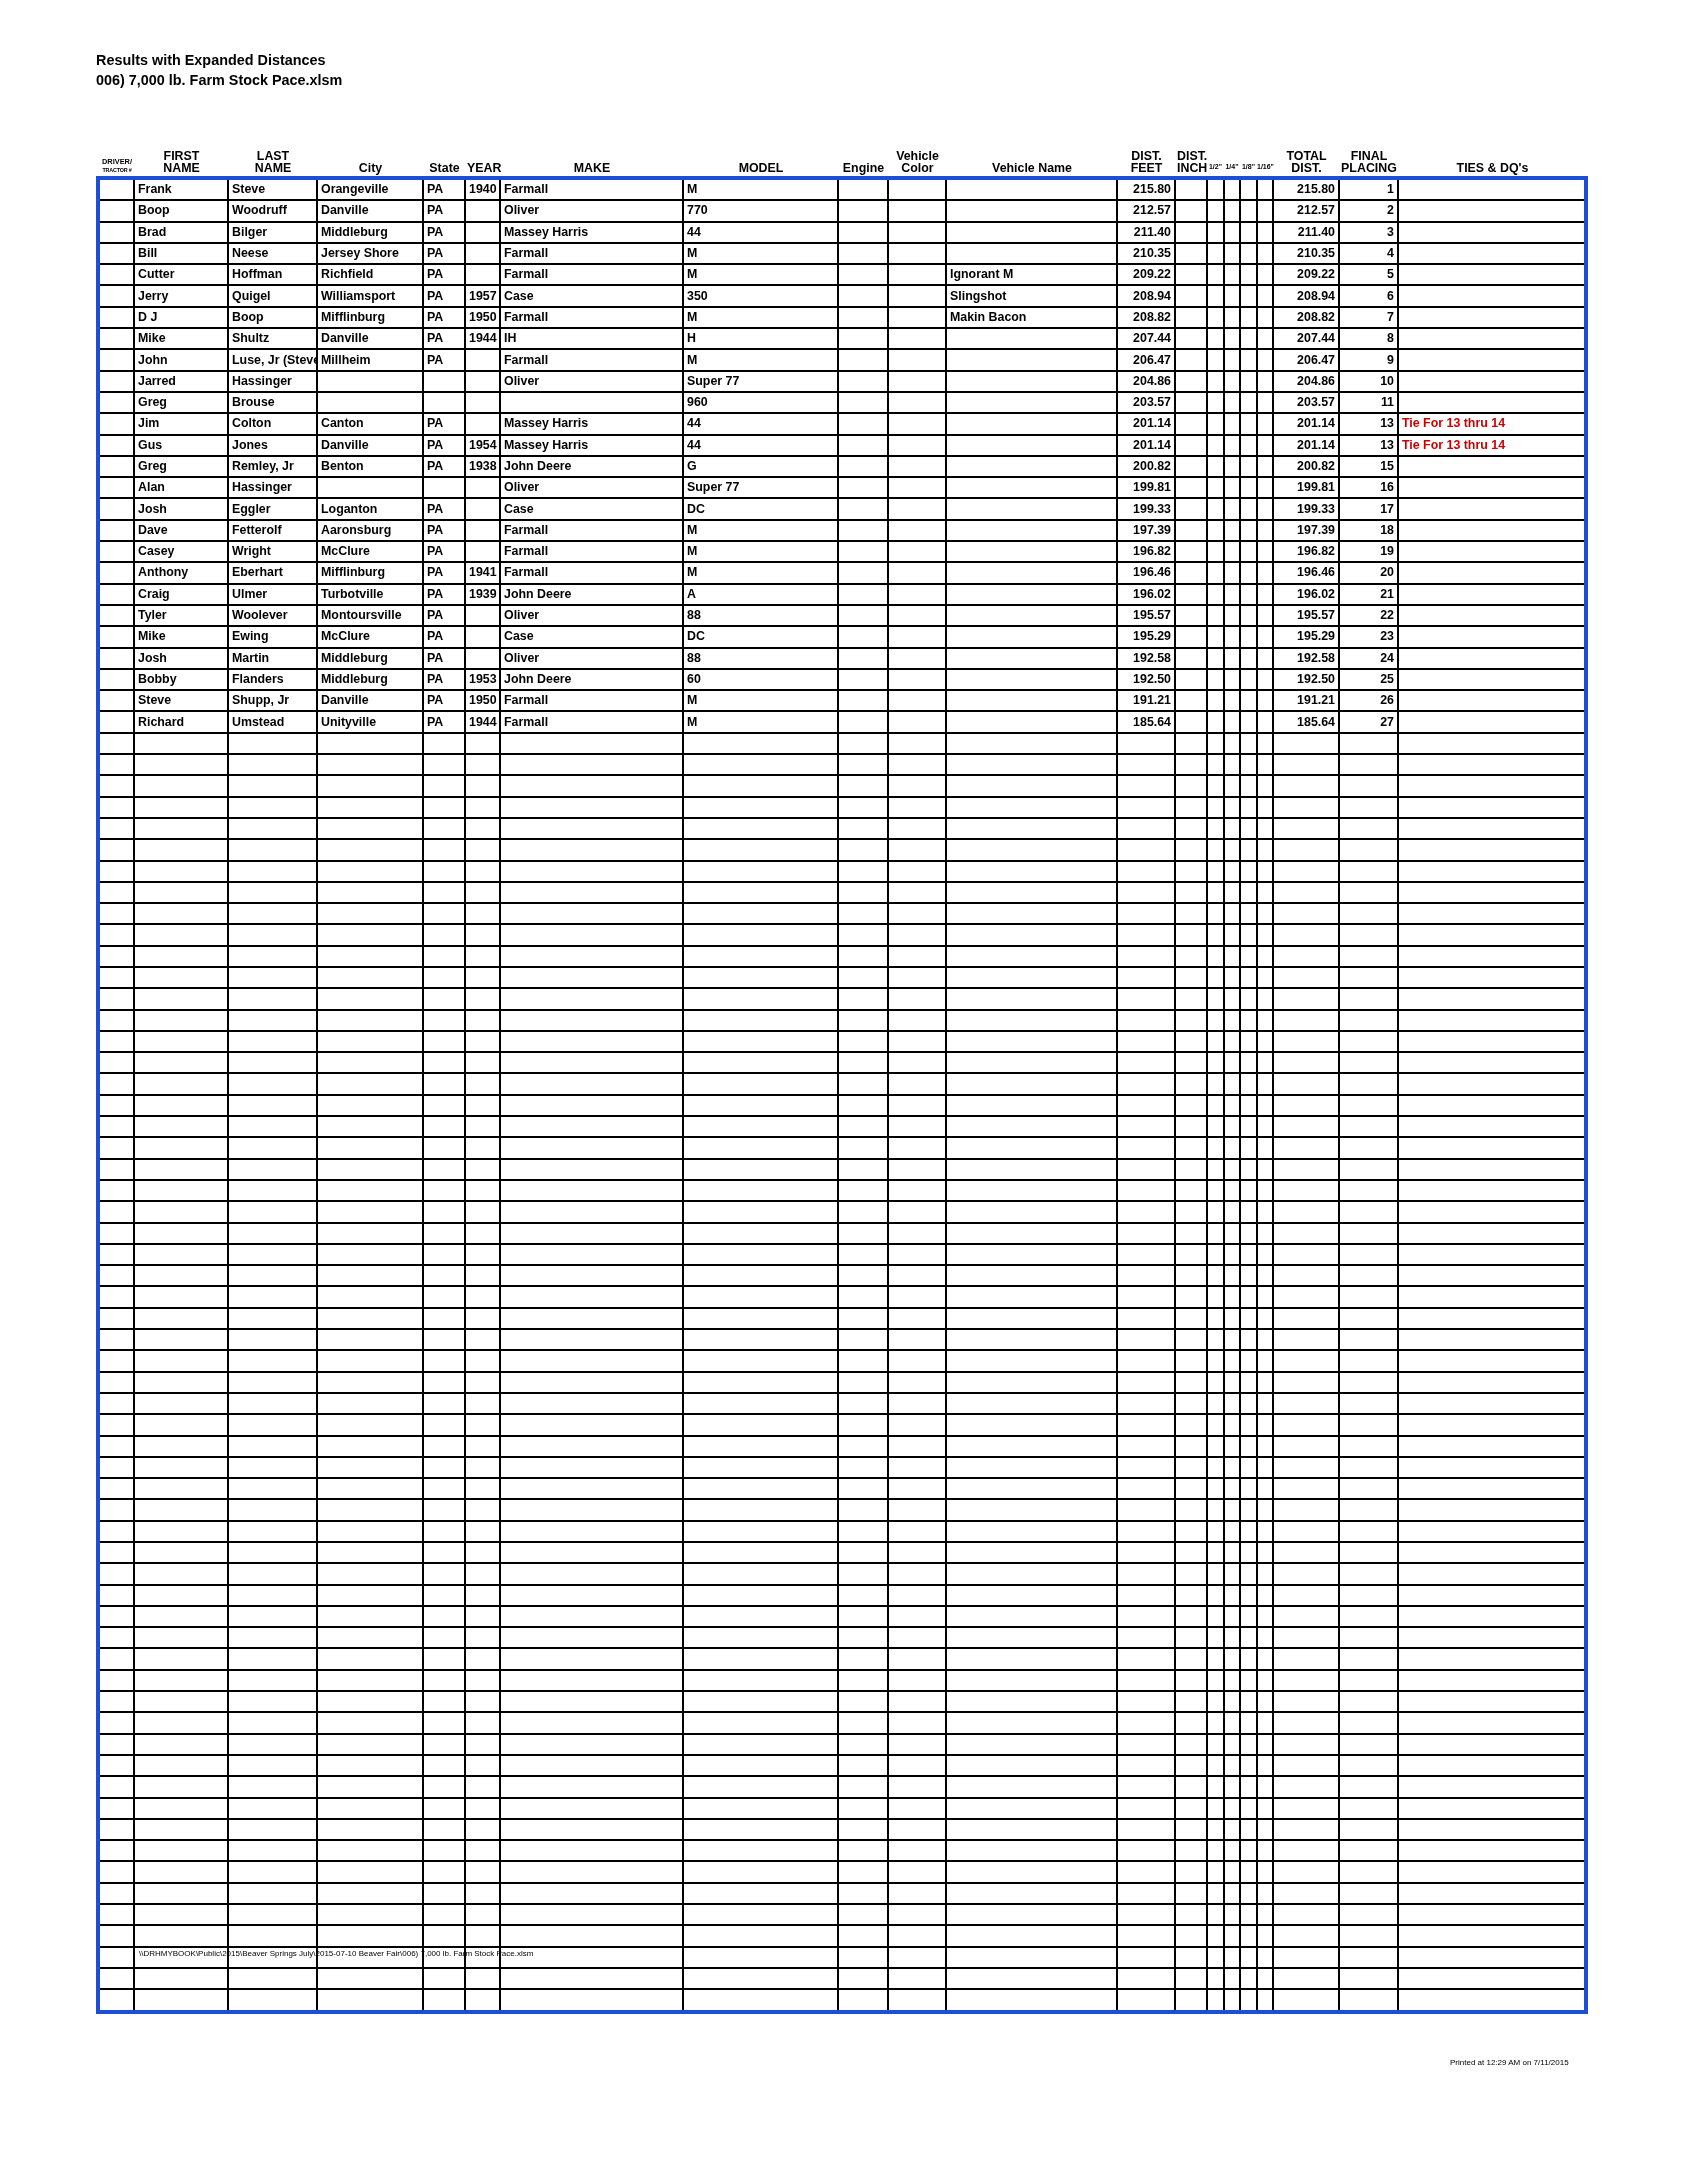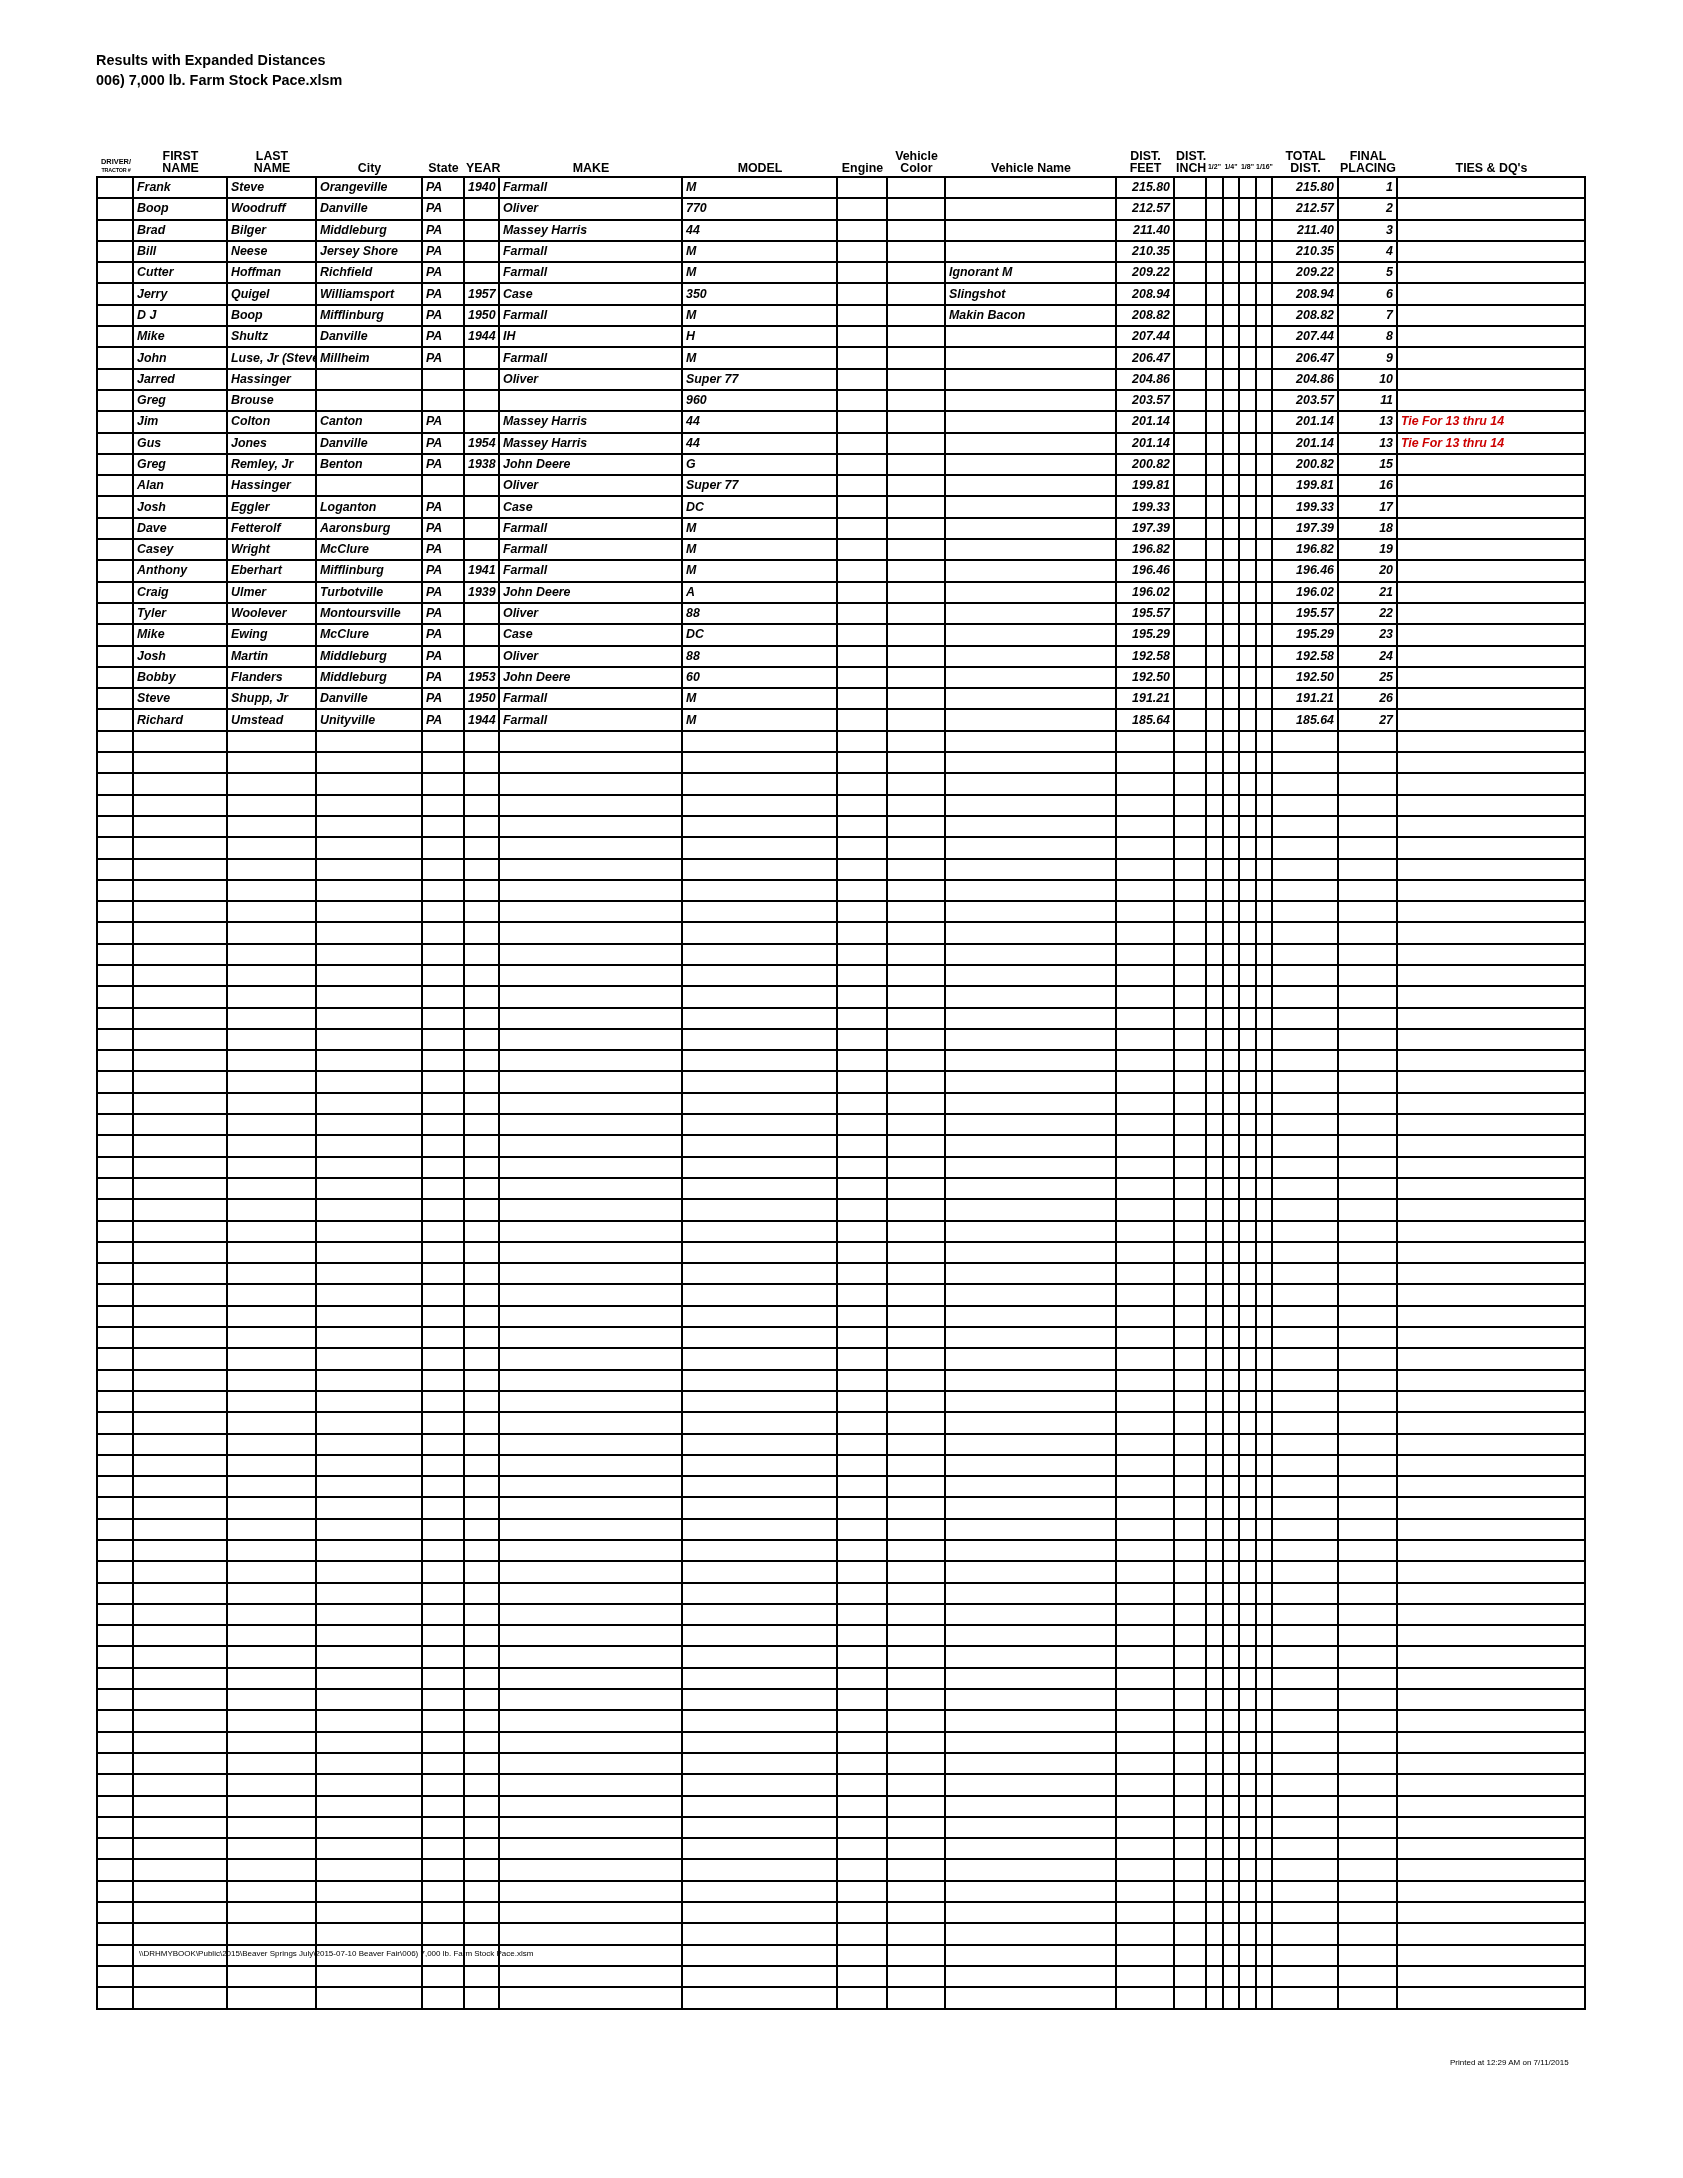--- a/index.html
+++ b/index.html
@@ -18,21 +18,21 @@
   }
   thead th {
     font-size:12.4px; font-weight:bold; text-align:center; vertical-align:bottom;
     padding:0 1px 2px 2px; line-height:12px; white-space:pre-line;
     height:34px; overflow:visible;
   }
   thead th.center { text-align:center; }
   thead th.small-frac { font-size:7px; text-align:center; padding:0 0 3px 0; }
   thead th.driver { font-size:7.4px; line-height:8px; padding-left:3px; }
   thead th.driver .l2 { font-size:5.4px; letter-spacing:-0.2px; }
-  tbody { border:2px solid #1d4ed8;font-style:italic; }
+  tbody { border:4px solid #1d4ed8; }
   tbody td {
     border:2px solid #000; height:19.3px;
     font-size:12.4px; font-weight:bold; line-height:19px;
     padding:0 3px; overflow:hidden; white-space:nowrap;
   }
   tbody td.num { text-align:right; }
   tbody td.ties { color:var(--tie-color,#cc0000); }
   .footer-left  { position:absolute; left:139px;  top:1949px; font-size:8px; }
   .footer-right { position:absolute; left:1404px; top:2058px; font-size:8px;padding-left:46px; }
 </style>

